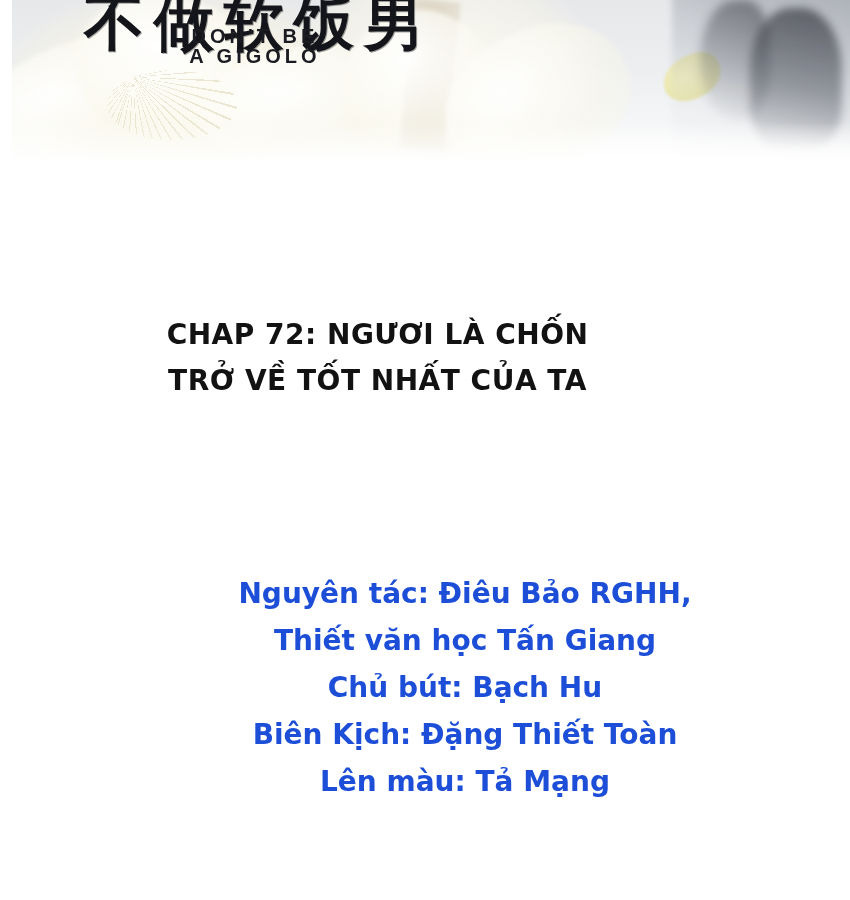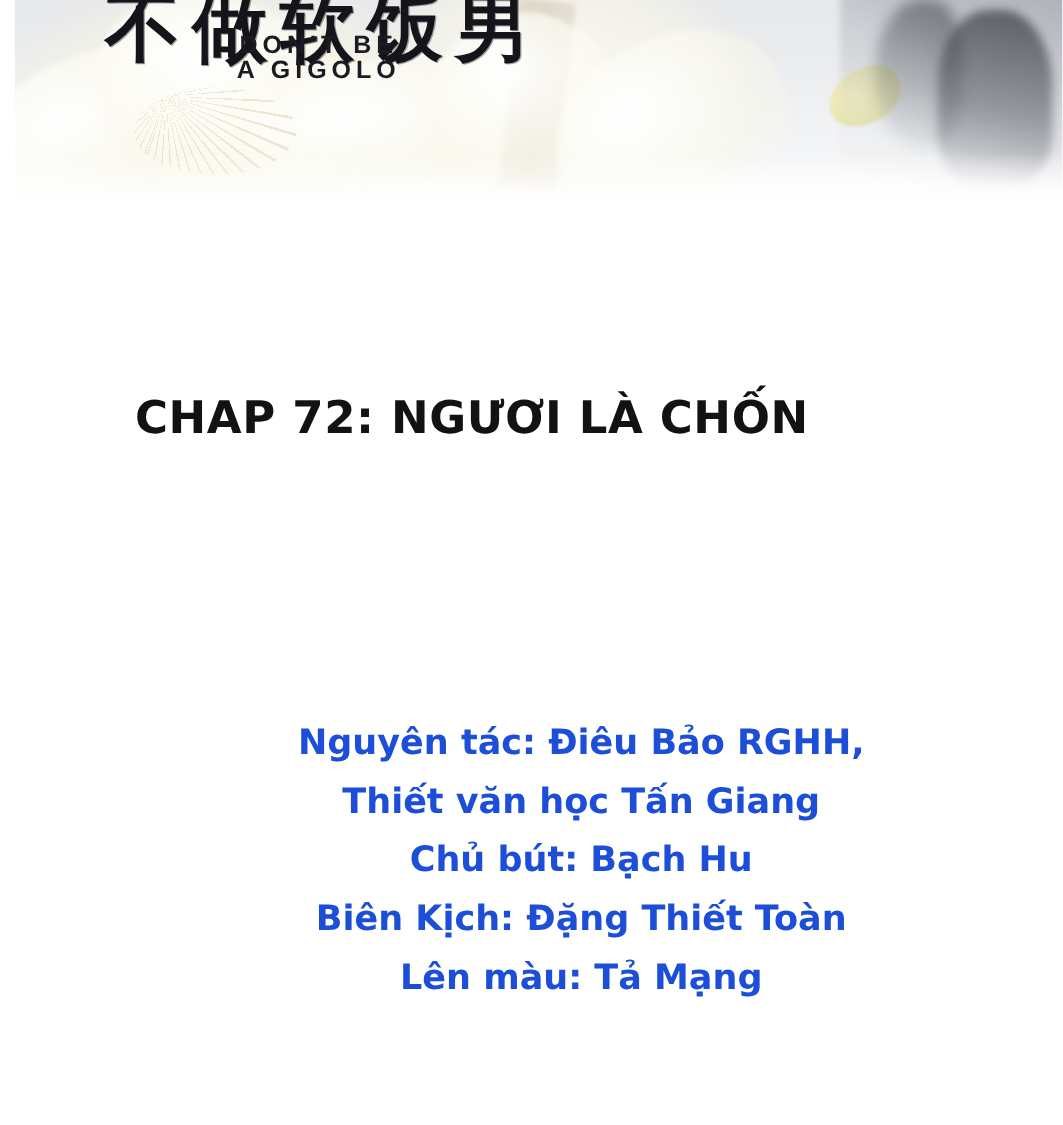--- a/index.html
+++ b/index.html
@@ -154,21 +154,21 @@
   }
 
   
   .chapter-title {
     position: absolute;
     left: 0;
     top: 312px;
     width: 755px;
     text-align: center;
     font-family: "DejaVu Sans", sans-serif;
-    font-size: 36px;
+    font-size: 28px;
     font-weight: bold;
     color: #121212;
     line-height: 46px;
     letter-spacing: 0.5px;
   }
   .chapter-title .line { display: block; }
 
   
   .credits {
     position: absolute;
@@ -208,20 +208,21 @@
       <div class="logo-cn">不做软饭男</div>
       <div class="logo-en">
         <span>DON'T BE</span><br>
         <span>A GIGOLO</span>
       </div>
     </div>
   </div>
 
   <div class="chapter-title">
     <span class="line">CHAP 72: NGƯƠI LÀ CHỐN</span>
+    <span class="line">TRỞ VỀ TỐT NHẤT CỦA TA</span>
   </div>
 
   <div class="credits">
     <span class="line">Nguyên tác: Điêu Bảo RGHH,</span>
     <span class="line">Thiết văn học Tấn Giang</span>
     <span class="line">Chủ bút: Bạch Hu</span>
     <span class="line">Biên Kịch: Đặng Thiết Toàn</span>
     <span class="line">Lên màu: Tả Mạng</span>
   </div>
 

